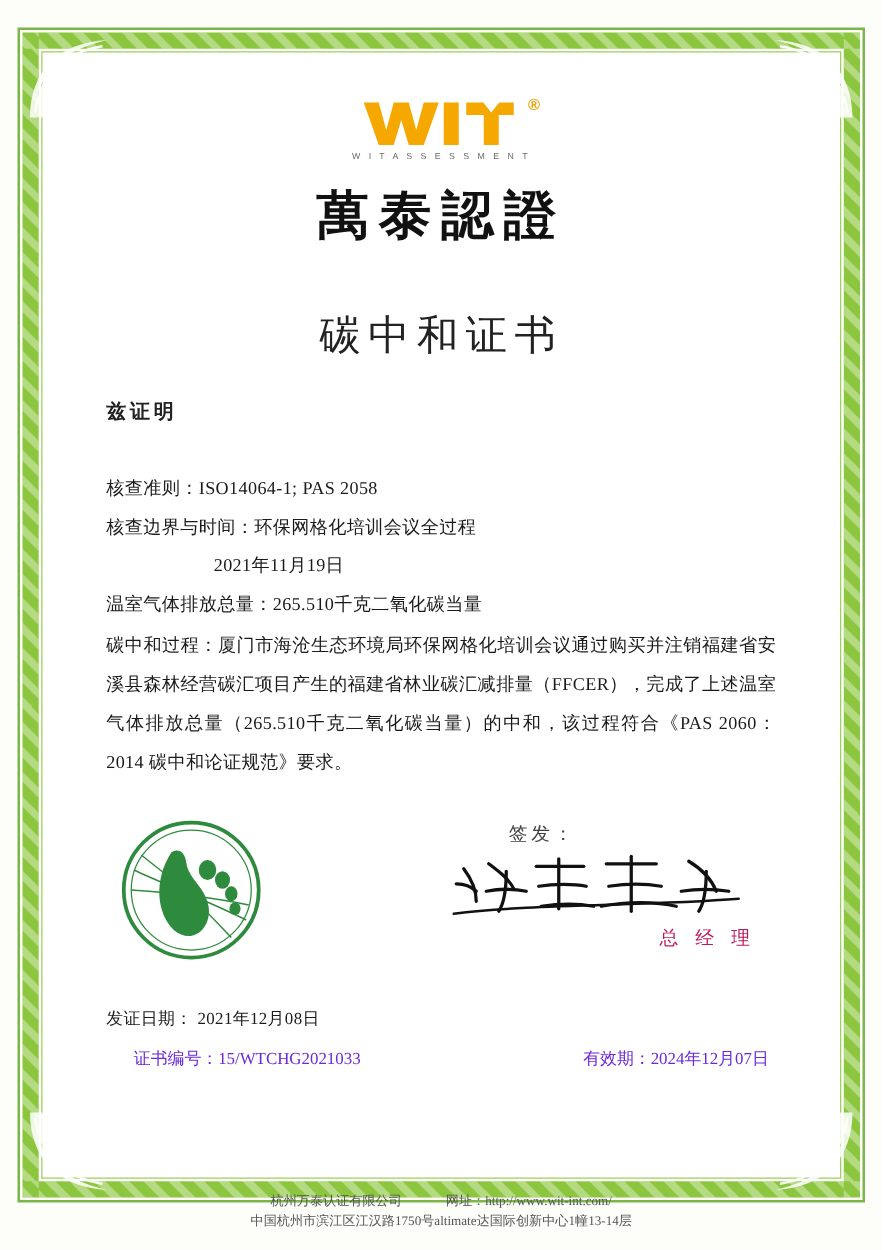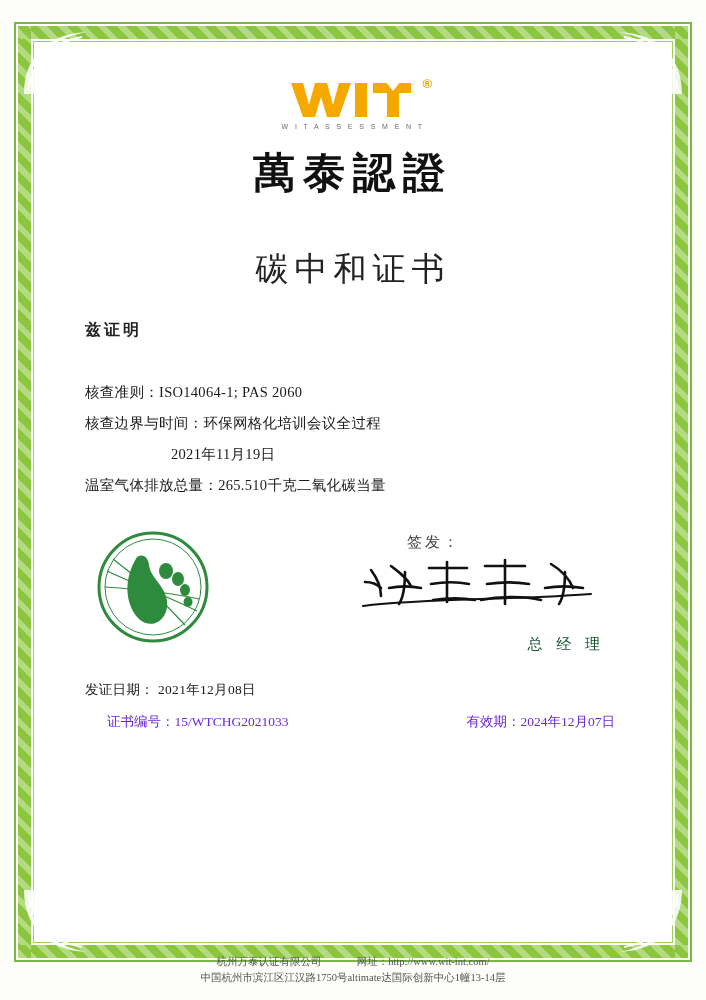--- a/index.html
+++ b/index.html
@@ -203,22 +203,22 @@
     margin-left: 52px;
   }
   .sign-mark {
     margin-top: 2px;
     height: 58px;
   }
   .sign-title {
     text-align: right;
     font-size: 15px;
     letter-spacing: 5px;
-    color: #14532d;
-    margin-top: 23px;
+    color: #be185d;
+    margin-top: 4px;
     padding-right: 10px;
   }
 
   
   .issue-row {
     margin-top: 4px;
     font-size: 13.5px;
     color: #1a1a1a;
     letter-spacing: 0.3px;
   }
@@ -298,24 +298,25 @@
         </div>
         <div class="logo-sub">W I T   A S S E S S M E N T</div>
       </div>
       <div class="logo-cn">萬泰認證</div>
     </div>
 
     <div class="doc-title">碳中和证书</div>
     <div class="doc-subtitle">兹证明</div>
 
     <div class="body-block">
-      <div class="body-line">核查准则：ISO14064-1; PAS 2060</div>
+      <div class="body-line">核查准则：ISO14064-1; PAS 2058</div>
       <div class="body-line">核查边界与时间：环保网格化培训会议全过程</div>
       <div class="body-line indent">2021年11月19日</div>
       <div class="body-line">温室气体排放总量：265.510千克二氧化碳当量</div>
+      <div class="body-para">碳中和过程：厦门市海沧生态环境局环保网格化培训会议通过购买并注销福建省安溪县森林经营碳汇项目产生的福建省林业碳汇减排量（FFCER），完成了上述温室气体排放总量（265.510千克二氧化碳当量）的中和，该过程符合《PAS 2060：2014 碳中和论证规范》要求。</div>
     </div>
 
     <div class="lower">
       <div class="seal">
         <svg width="120" height="120" viewBox="0 0 120 120">
           <circle cx="60" cy="60" r="54" fill="none" stroke="#2e8b3d" stroke-width="3"></circle>
           <circle cx="60" cy="60" r="48" fill="none" stroke="#2e8b3d" stroke-width="1"></circle>
           <path d="M14 44 C40 56 76 70 104 84" fill="none" stroke="#2e8b3d" stroke-width="1.2"></path>
           <path d="M12 60 C40 62 78 66 106 72" fill="none" stroke="#2e8b3d" stroke-width="1.2"></path>
           <path d="M20 32 C44 50 70 74 92 98" fill="none" stroke="#2e8b3d" stroke-width="1.2"></path>

